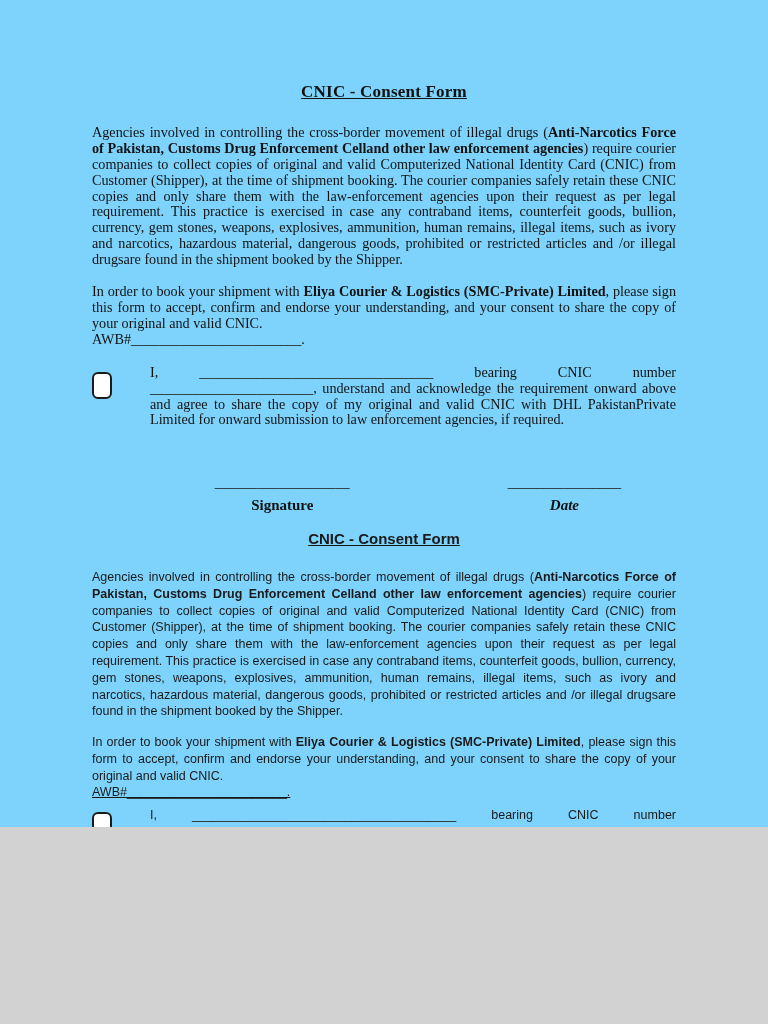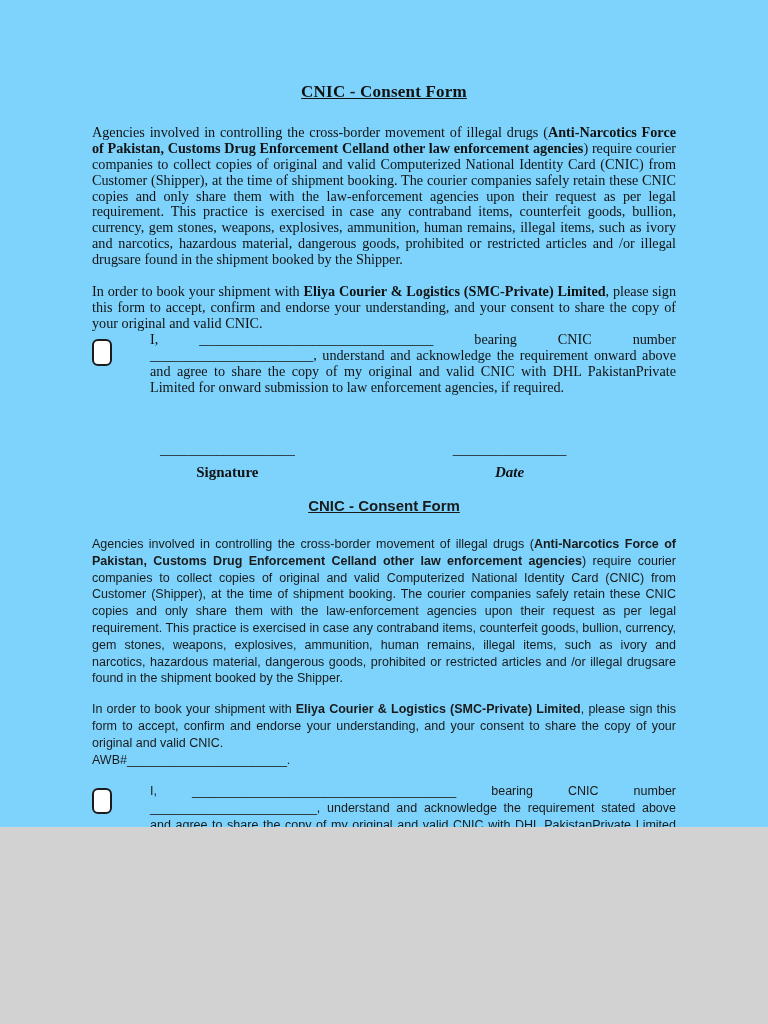--- a/index.html
+++ b/index.html
@@ -40,21 +40,21 @@
   .checkbox {
     flex:0 0 auto;
     width:20px;
     height:27px;
     border:2px solid #1c1c1c;
     border-radius:6px;
     margin-top:7px;
     background:#fff;
   }
   .consent-text { flex:1; margin-left:38px; text-align:justify; }
-  .sig-row { display:flex; margin-left:68px; }
+  .sig-row { display:flex; margin-left:68px;justify-content:center; }
   .section-serif .sig-row { margin-top:47px; }
   .sig-col { text-align:center; }
   .sig-col-right { margin-left:158px;font-style:italic; }
   .sig-label { font-weight:bold; margin-top:7px; }
   .section-serif .sig-label { font-size:15px; }
 
   
   .section-sans {
     margin-top:17px;
     font-family:"Liberation Sans","DejaVu Sans",sans-serif;
@@ -63,40 +63,41 @@
     color:#1a1a1a;
   }
   .section-sans .doc-title {
     text-align:center;
     font-size:15px;
     font-weight:bold;
     text-decoration:underline;
     margin-bottom:21px;
   }
   .section-sans .para-intro { margin-bottom:14px; }
-  .section-sans .awb-line { margin-bottom:15px; }
+  .section-sans .awb-line { margin-bottom:6px;text-decoration:underline; }
   .section-sans .checkbox { height:26px; margin-top:5px; }
   .section-sans .sig-row { margin-top:38px; }
   .section-sans .sig-label { font-size:13.5px; }
 
   .bottom-gap { width:768px; height:33px; background:#d2d2d2; }
 </style>
 </head>
 <body>
 
 <div class="page">
 
   <div class="section-serif">
 
     <div class="doc-title">CNIC - Consent Form</div>
 
     <p class="para para-intro"><span>Agencies involved in controlling the cross-border movement of illegal drugs (</span><b>Anti-Narcotics Force of Pakistan, Customs Drug Enforcement Celland other law enforcement agencies</b><span>) require courier companies to collect copies of original and valid Computerized National Identity Card (CNIC) from Customer (Shipper), at the time of shipment booking. The courier companies safely retain these CNIC copies and only share them with the law-enforcement agencies upon their request as per legal requirement.  This practice is exercised in case any contraband items, counterfeit goods, bullion, currency, gem stones, weapons, explosives, ammunition, human remains, illegal items, such as ivory and narcotics, hazardous material, dangerous goods, prohibited or restricted articles and /or illegal drugsare found in the shipment booked by the Shipper.</span></p>
 
     <p class="para para-booking"><span>In order to book your shipment with </span><b>Eliya Courier &amp; Logistics (SMC-Private) Limited</b><span>, please sign this form to accept, confirm and endorse your understanding, and your consent to share the copy of your original and valid CNIC.</span></p>
 
+    <div class="awb-line">AWB#________________________.</div>
 
     <div class="consent-row">
       <div class="checkbox"></div>
       <p class="consent-text">I, _________________________________ bearing CNIC number _______________________, understand and acknowledge the requirement onward above and agree to share the copy of my original and valid CNIC with DHL PakistanPrivate Limited for onward submission to law enforcement agencies, if required.</p>
     </div>
 
     <div class="sig-row">
       <div class="sig-col">
         <div class="sig-line">___________________</div>
         <div class="sig-label">Signature</div>

